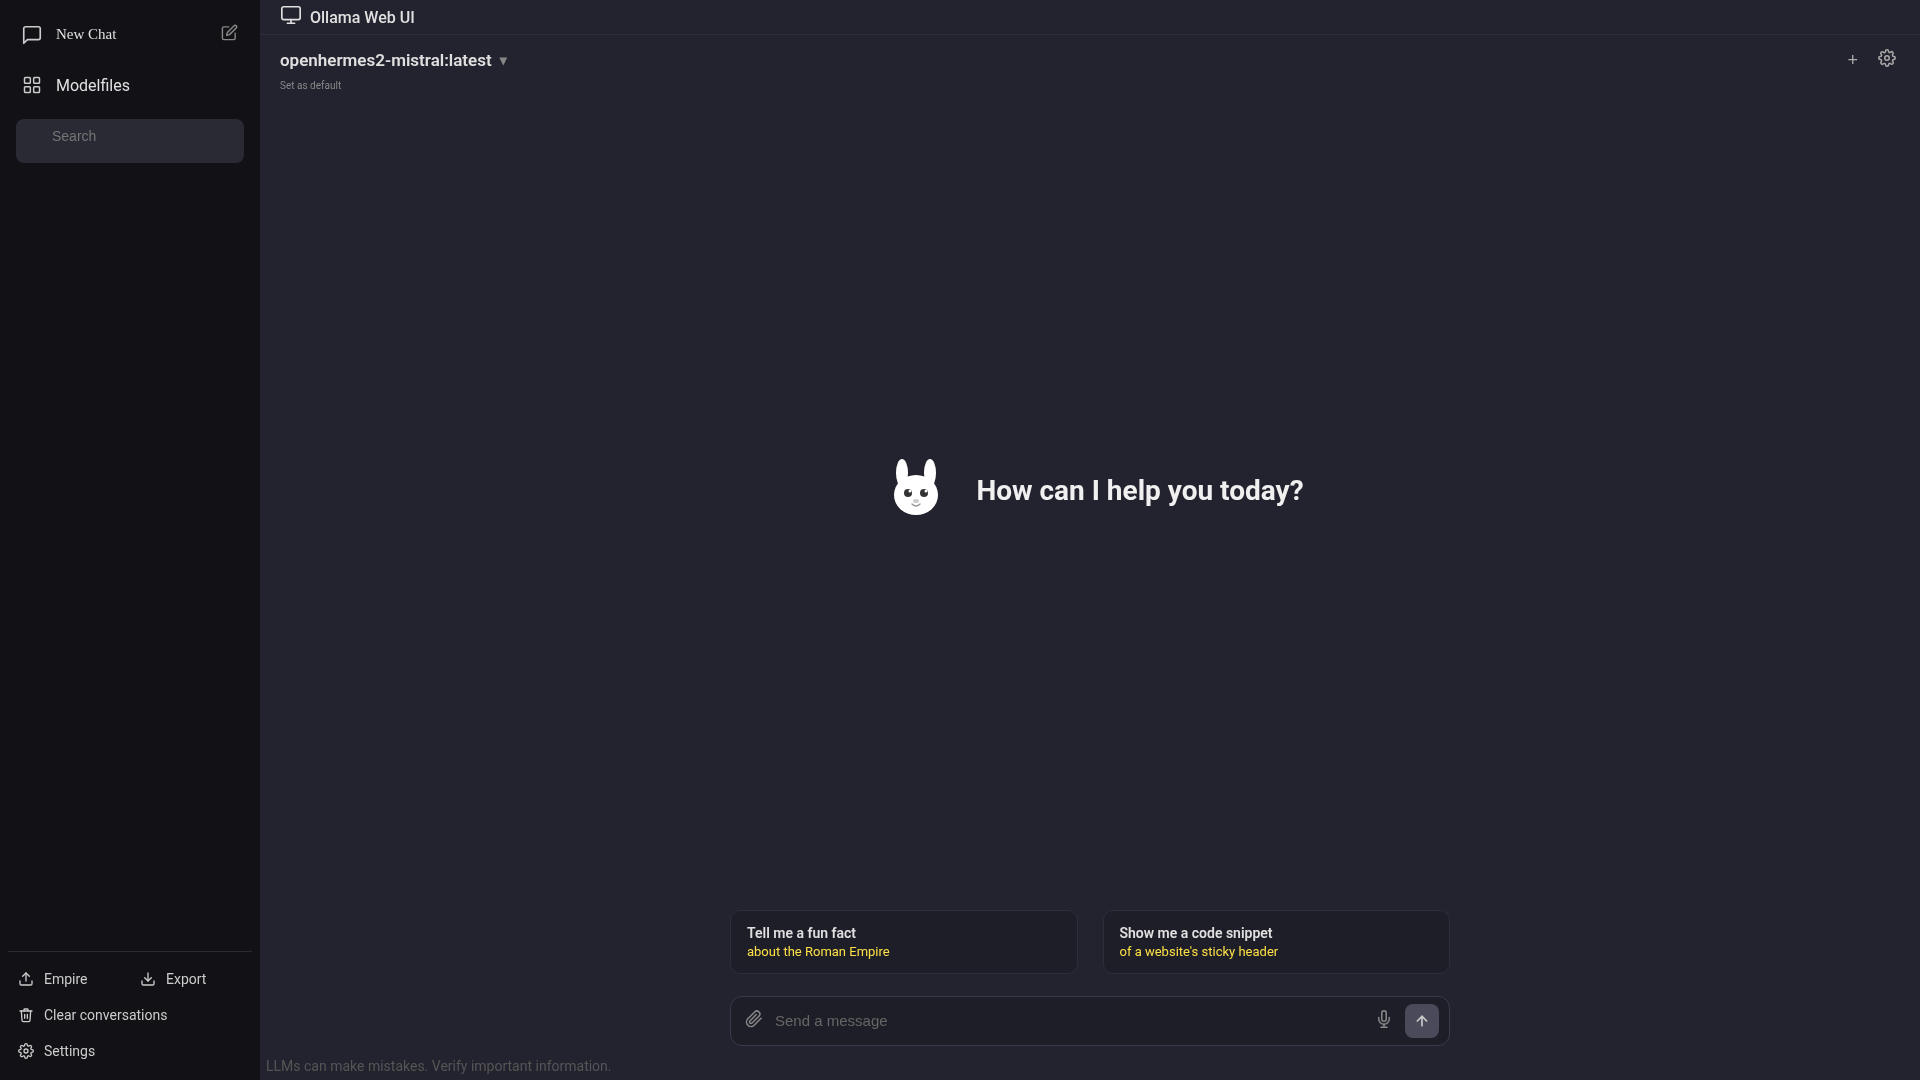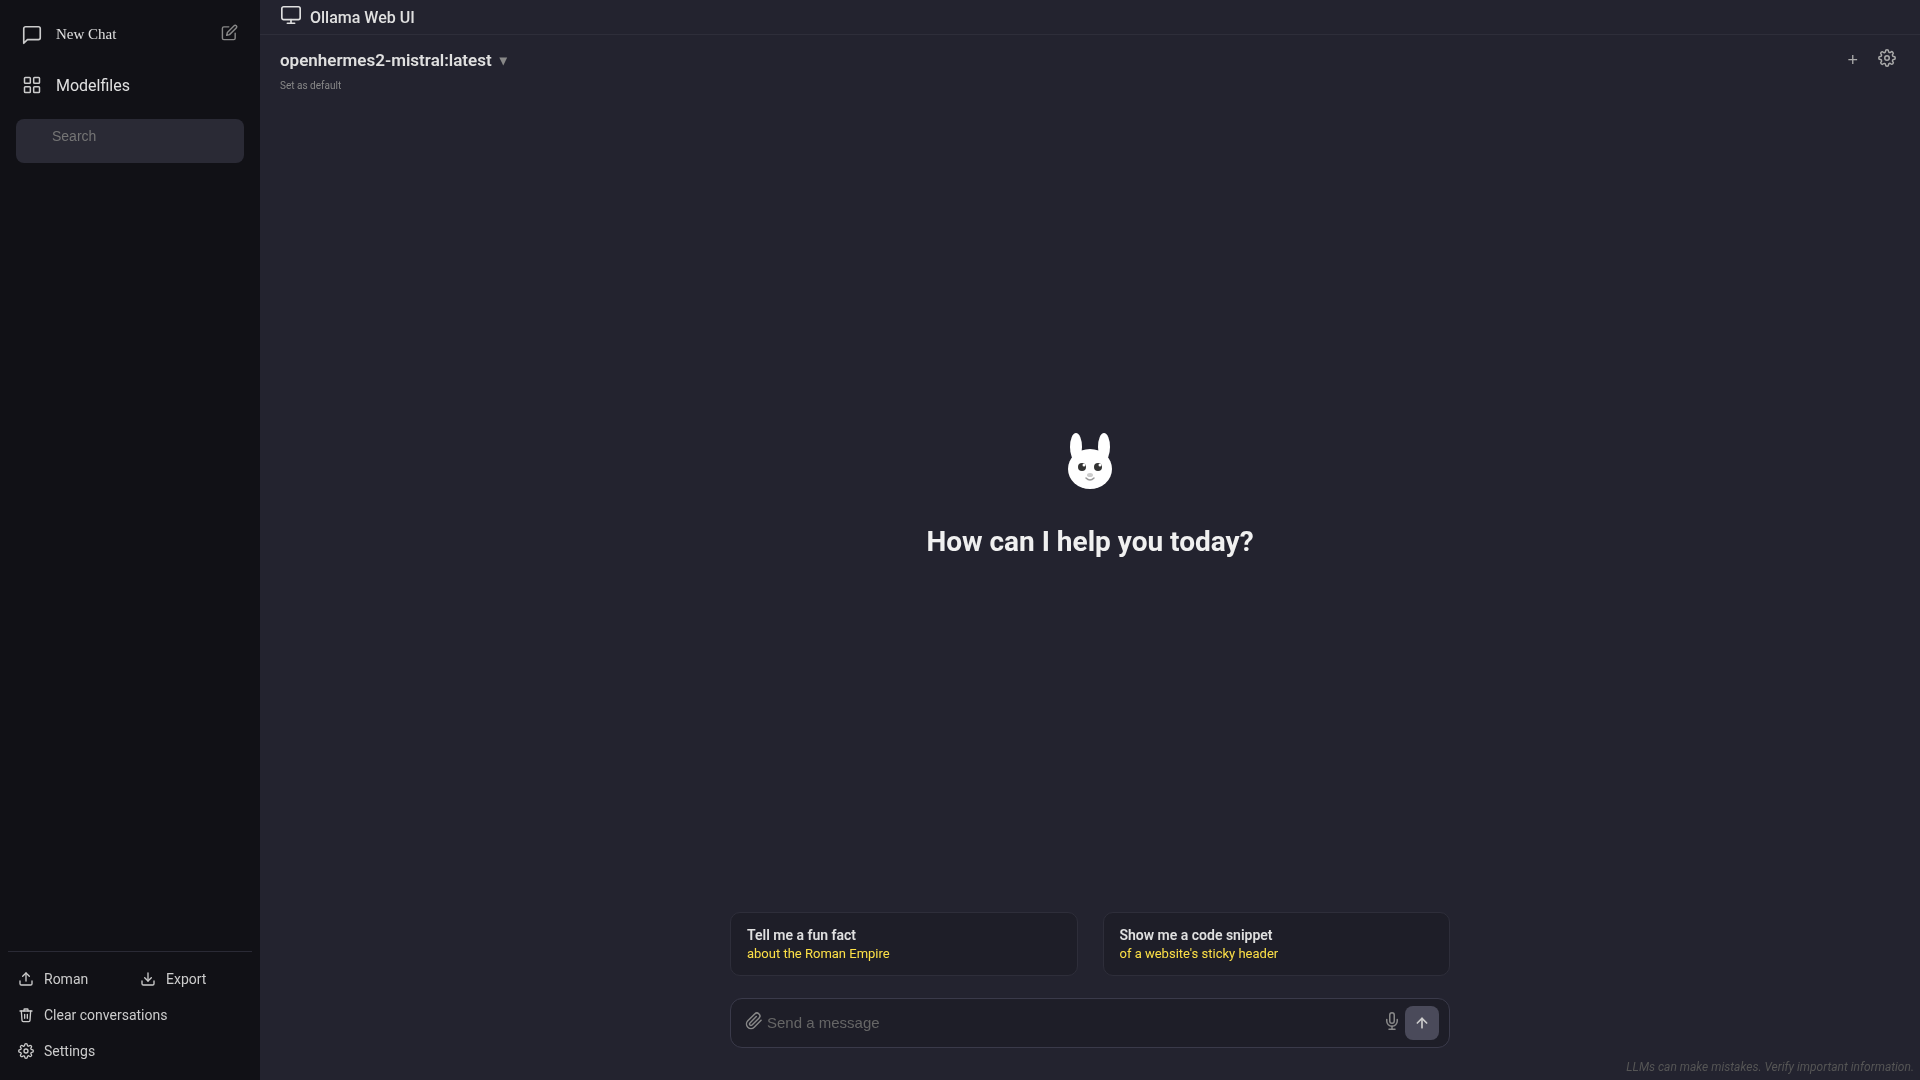--- a/index.html
+++ b/index.html
@@ -211,21 +211,21 @@
       display: flex;
       flex-direction: column;
       align-items: center;
       justify-content: center;
       padding: 20px;
       overflow-y: auto;
     }
 
     .mascot-container {
       display: flex;
-      flex-direction: column;
+      flex-direction: row;
       align-items: center;
       gap: 20px;
       margin-bottom: 20px;
     }
 
     .mascot-svg {
       width: 80px;
       height: 80px;
     }
 
@@ -281,20 +281,21 @@
       margin: 0 auto;
     }
 
     .message-input-wrapper {
       display: flex;
       align-items: center;
       background: #1e1e28;
       border: 1px solid #3a3a4a;
       border-radius: 12px;
       padding: 6px 10px;
+      gap: 8px;
     }
 
     .attach-btn {
       background: none;
       border: none;
       color: #888;
       font-size: 18px;
       cursor: pointer;
       padding: 4px;
     }
@@ -329,25 +330,24 @@
       width: 34px;
       height: 34px;
       display: flex;
       align-items: center;
       justify-content: center;
       cursor: pointer;
       font-size: 16px;
     }
 
     .disclaimer {
-      text-align: right;
-      font-size: 12px;
+      text-align: left;
+      font-size: 14px;
       color: #555;
       padding: 6px;
-      font-style: italic;
     }
 
     .chat-content-wrapper {
       flex: 1;
       display: flex;
       flex-direction: column;
       align-items: center;
       justify-content: center;
       overflow-y: auto;
     }
@@ -401,21 +401,21 @@
   <div class="sidebar-middle"></div>
 
   <div class="sidebar-bottom">
     <div class="import-export-row">
       <div class="sidebar-bottom-item">
         <svg width="16" height="16" viewBox="0 0 24 24" fill="none" stroke="currentColor" stroke-width="2" stroke-linecap="round" stroke-linejoin="round">
           <path d="M21 15v4a2 2 0 0 1-2 2H5a2 2 0 0 1-2-2v-4"></path>
           <polyline points="17 8 12 3 7 8"></polyline>
           <line x1="12" y1="3" x2="12" y2="15"></line>
         </svg>
-        <span>Roman</span>
+        <span>Empire</span>
       </div>
       <div class="sidebar-bottom-item">
         <svg width="16" height="16" viewBox="0 0 24 24" fill="none" stroke="currentColor" stroke-width="2" stroke-linecap="round" stroke-linejoin="round">
           <path d="M21 15v4a2 2 0 0 1-2 2H5a2 2 0 0 1-2-2v-4"></path>
           <polyline points="7 10 12 15 17 10"></polyline>
           <line x1="12" y1="15" x2="12" y2="3"></line>
         </svg>
         <span>Export</span>
       </div>
     </div>

